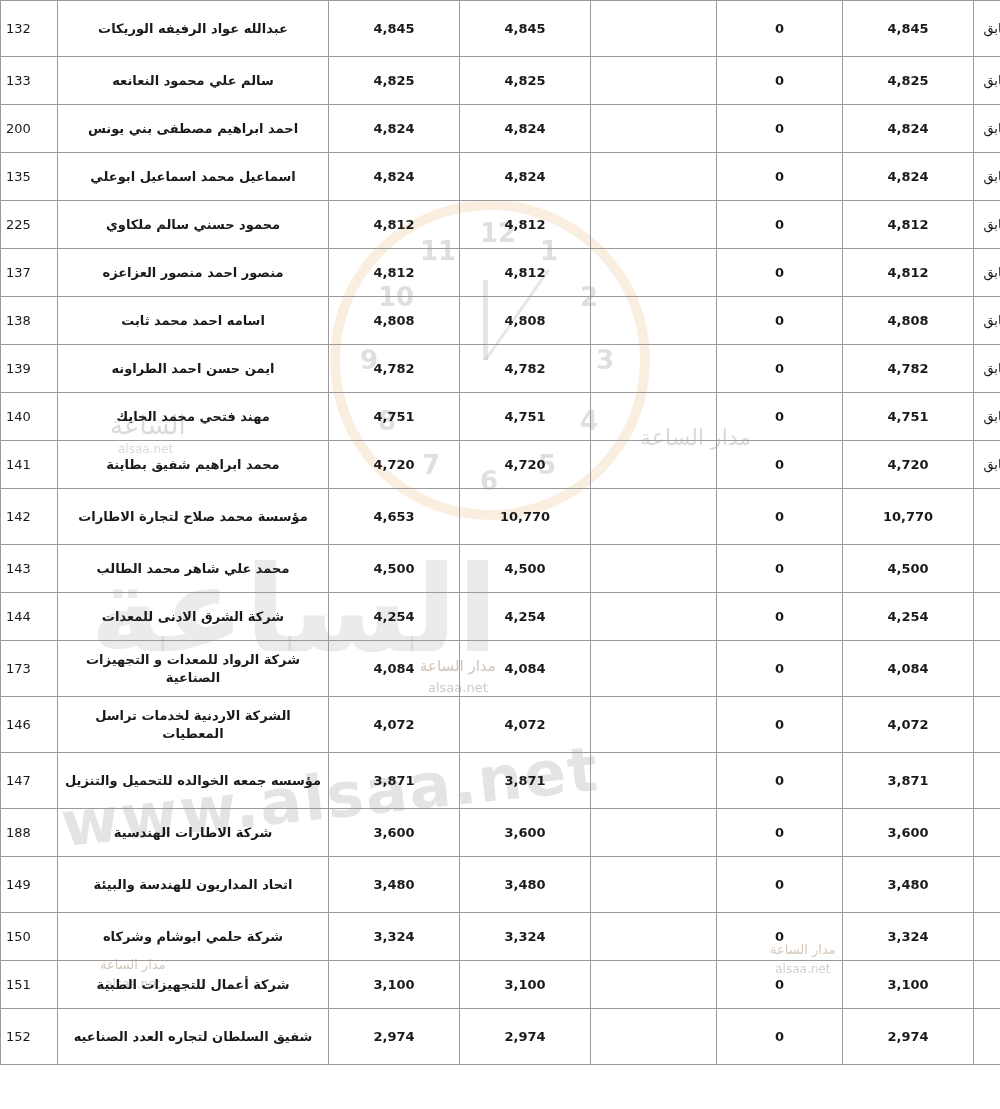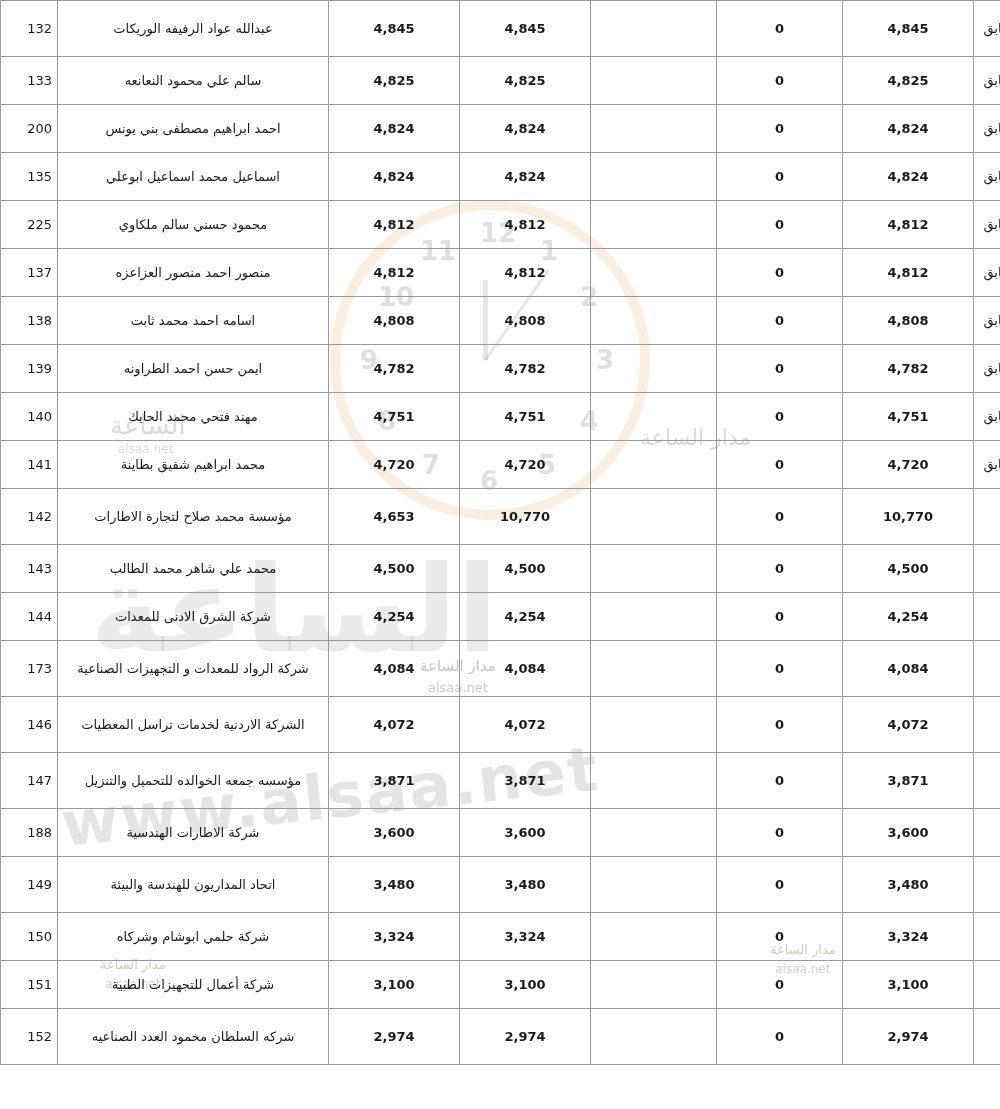--- a/index.html
+++ b/index.html
@@ -135,22 +135,22 @@
     table-layout: fixed;
     direction: rtl;
   }
   table.ledger td {
     border: 1px solid #9a9a9a;
     font-size: 13px;
     padding: 4px 5px;
     vertical-align: middle;
     background: transparent;
   }
-  .c-idx   { width: 46px;  text-align: right; font-size: 12px; }
-  .c-name  { width: 260px; text-align: center; font-weight: normal; line-height: 1.35; }
+  .c-idx   { width: 46px;  text-align: left; font-size: 12px; }
+  .c-name  { width: 260px; text-align: center; font-weight: bold; line-height: 1.35; }
   .c-amt1  { width: 120px; text-align: center; font-weight: bold; }
   .c-amt2  { width: 120px; text-align: center; font-weight: bold; }
   .c-blank { width: 115px; }
   .c-zero  { width: 115px; text-align: center; font-weight: bold; }
   .c-amt3  { width: 120px; text-align: center; font-weight: bold; }
   .c-type  { width: 80px;  text-align: center; font-size: 12px; }
 
   tr.row { height: 48px; }
   tr.row.tall { height: 56px; }
 </style>
@@ -400,17 +400,17 @@
         <td class="c-name">شركة أعمال للتجهيزات الطبية</td>
         <td class="c-idx">151</td>
       </tr>
       <tr class="row tall">
         <td class="c-type">مورد</td>
         <td class="c-amt3">2,974</td>
         <td class="c-zero">0</td>
         <td class="c-blank"></td>
         <td class="c-amt2">2,974</td>
         <td class="c-amt1">2,974</td>
-        <td class="c-name">شركه السلطان محمود العدد الصناعيه</td>
+        <td class="c-name">شفيق السلطان لتجاره العدد الصناعيه</td>
         <td class="c-idx">152</td>
       </tr>
     </tbody>
 </table>
 
 </body></html>

